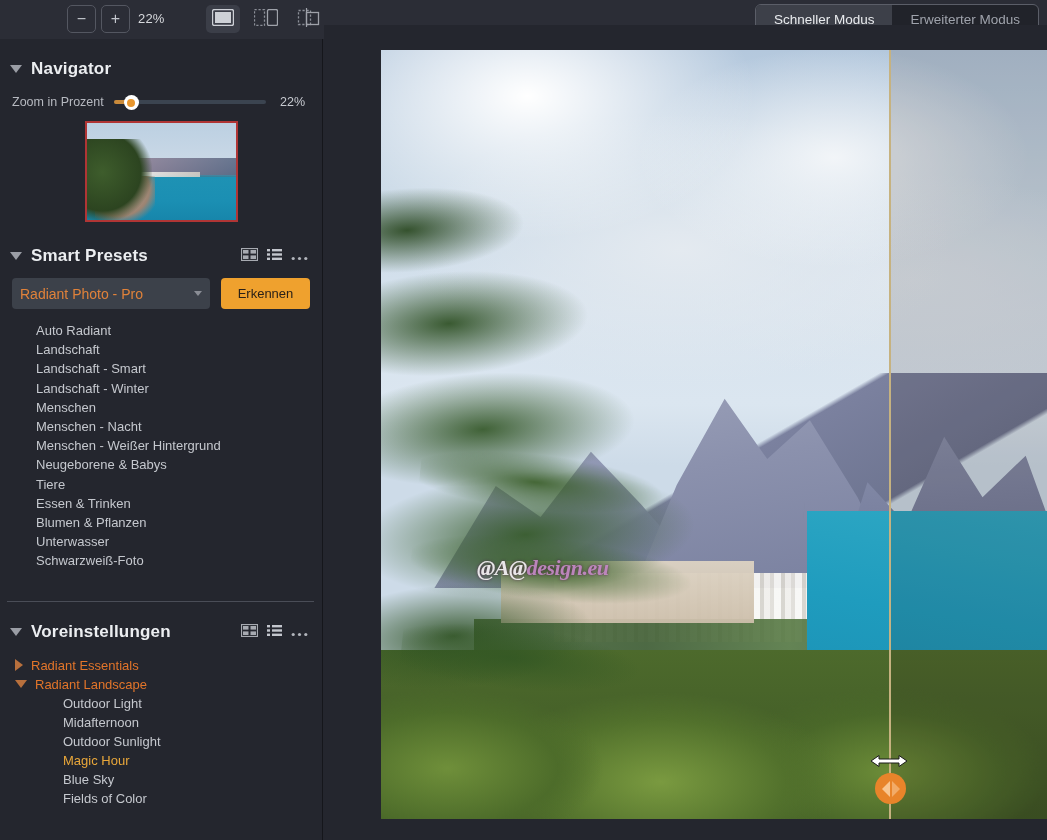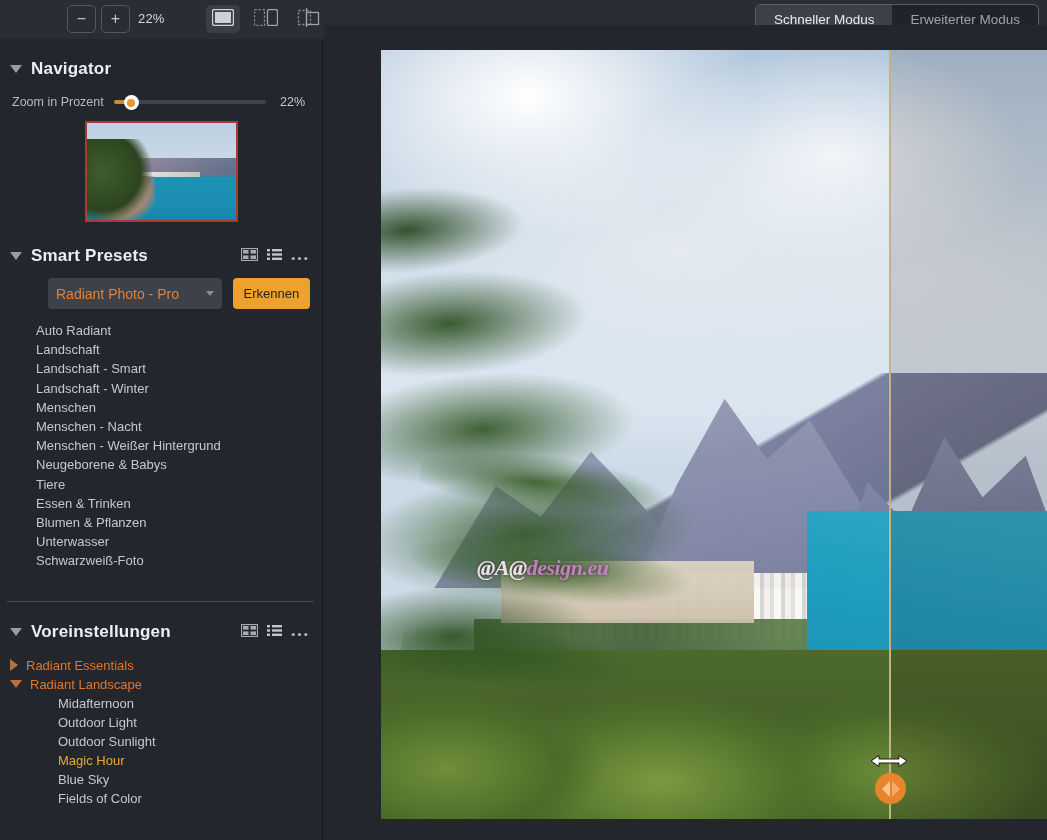--- a/index.html
+++ b/index.html
@@ -94,41 +94,41 @@
   }
   .thumb .t-rock {
     position: absolute; left: 6%; top: 55%; width: 40%; height: 46%;
     background: radial-gradient(ellipse at 40% 30%, #c8b5a6 0%, #9c8472 60%, rgba(120,100,88,0) 80%);
   }
   .thumb .t-sea {
     position: absolute; left: 0; bottom: 0; width: 100%; height: 44%;
     background: linear-gradient(#1e92b4, #1b8fb3 55%, #1786ab);
   }
 
-  .dd-row { display: flex; align-items: center; gap: 11px; padding: 0 12px; margin-top: 12px; margin-left: 36px; }
+  .dd-row { display: flex; align-items: center; gap: 11px; padding: 0 12px; margin-top: 12px; }
   .dropdown {
     position: relative; width: 202px; height: 31px; background: #3c414a; border-radius: 4px;
     display: flex; align-items: center; padding: 0 8px; cursor: pointer;
   }
   .dd-text { font-size: 14px; color: #e0823a; }
   .dd-caret {
     margin-left: auto; width: 0; height: 0; border-left: 4px solid transparent;
     border-right: 4px solid transparent; border-top: 5px solid #8a8d95;
   }
   .erkennen {
     width: 91px; height: 31px; background: #efa12e; border-radius: 4px; border: none;
     color: #2a2118; font-size: 13px; cursor: pointer; font-family: "Liberation Sans", sans-serif;
   }
 
   .preset-list { margin-top: 12px; padding-left: 36px; }
   .preset-item { font-size: 13px; color: #c5c8ce; line-height: 19.2px; cursor: pointer; }
 
   .divider { height: 1px; background: #4a4d57; margin: 0 8px 0 7px; }
 
-  .ve-list { padding-left: 10px; margin-top: 14px; }
+  .ve-list { padding-left: 15px; margin-top: 14px; }
   .ve-group { display: flex; align-items: center; cursor: pointer; line-height: 19px; }
   .ve-group .gtri {
     width: 0; height: 0; margin-right: 8px; flex: none;
   }
   .gtri.down { border-left: 6px solid transparent; border-right: 6px solid transparent; border-top: 8px solid #b8703d; }
   .gtri.right { border-top: 6px solid transparent; border-bottom: 6px solid transparent; border-left: 8px solid #b8703d; }
   .ve-group-label { font-size: 13px; color: #e2752a; }
   .ve-child { font-size: 13px; color: #c5c8ce; line-height: 19px; padding-left: 48px; cursor: pointer; }
   .ve-child.sel { color: #e9a73a; }
 
@@ -440,22 +440,22 @@
 
     <div class="ve-list">
         <div class="ve-group">
           <span class="gtri right"></span>
           <span class="ve-group-label">Radiant Essentials</span>
         </div>
         <div class="ve-group">
           <span class="gtri down"></span>
           <span class="ve-group-label">Radiant Landscape</span>
         </div>
+        <div class="ve-child">Outdoor Light</div>
         <div class="ve-child">Midafternoon</div>
-        <div class="ve-child">Outdoor Light</div>
         <div class="ve-child">Outdoor Sunlight</div>
         <div class="ve-child sel">Magic Hour</div>
         <div class="ve-child">Blue Sky</div>
         <div class="ve-child">Fields of Color</div>
       </div>
   </div>
 
   <div class="collapse-arrow"></div>
 
   <div class="canvas">

